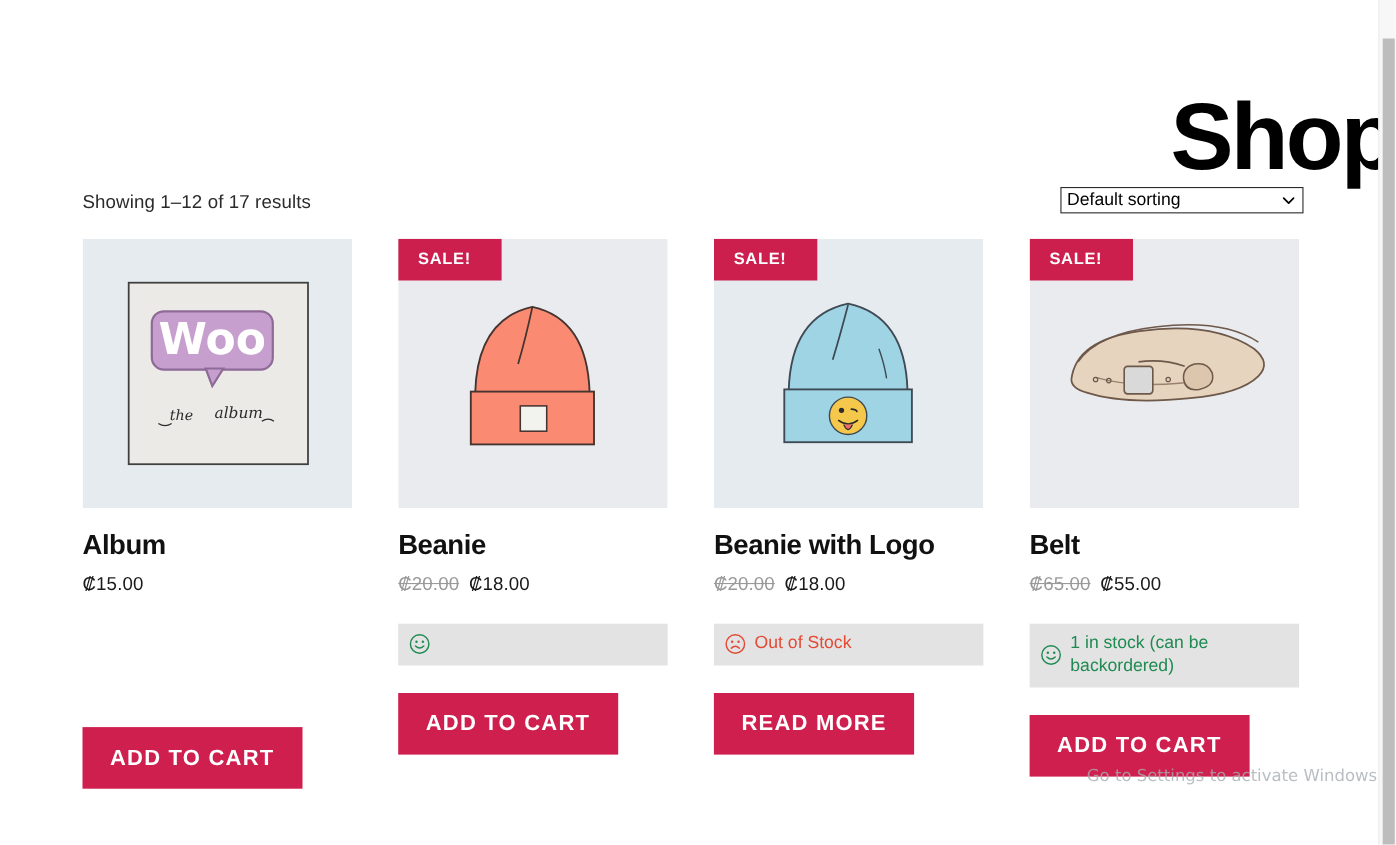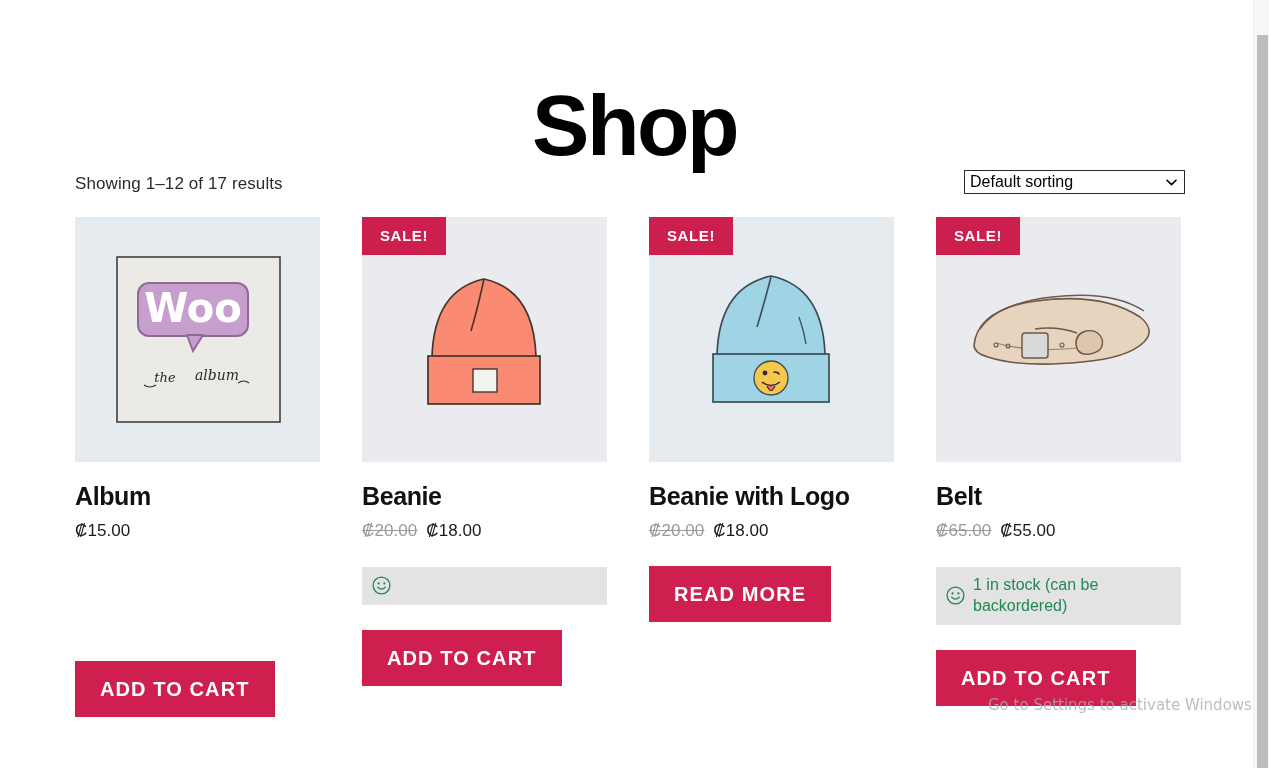--- a/index.html
+++ b/index.html
@@ -14,21 +14,21 @@
     position: relative;
     width: 1269px; height: 768px;
     background: #ffffff;
     overflow: hidden;
   }
 
   
   .page-title {
     position: absolute;
     top: 24px; left: 0; right: 0;
-    text-align: center;
+    text-align: right;
     font-size: 86px;
     line-height: 1;
     font-weight: 700;
     letter-spacing: -2.5px;
     color: #000000;
   }
 
   
   .result-bar {
     position: absolute;
@@ -95,21 +95,21 @@
   .thumb svg { display: block; width: 245px; height: 245px; }
 
   .sale-badge {
     position: absolute;
     top: 0; left: 0;
     background: #cc1f4d;
     color: #ffffff;
     font-size: 15px;
     font-weight: 700;
     letter-spacing: .6px;
-    padding: 11px 18px 12px 18px;
+    padding: 11px 28px 12px 18px;
     line-height: 1;
     z-index: 3;
   }
 
   .title {
     margin-top: 20px;
     font-size: 25px;
     font-weight: 700;
     letter-spacing: -.4px;
     color: #111111;
@@ -284,20 +284,31 @@
           <path d="M125 155 q4 0 5 2" stroke="#2c2c2c" stroke-width="1.6" fill="none" stroke-linecap="round"></path>
           <path d="M113 165 q9 7 18 0" fill="none" stroke="#2c2c2c" stroke-width="1.5"></path>
           <path d="M118 169 q4 9 8 0" fill="#ef6a6a" stroke="#2c2c2c" stroke-width="1.1"></path>
         </svg>
       </div>
       <div class="title">Beanie with Logo</div>
       <div class="price">
         <span class="old">₡20.00</span>
         <span class="cur">₡18.00</span>
       </div>
+      <div class="stock out">
+        <span class="face">
+          <svg viewBox="0 0 19 19">
+              <circle cx="9.5" cy="9.5" r="8.4" fill="none" stroke="#e24a34" stroke-width="1.3"></circle>
+              <circle cx="6.6" cy="7.4" r="1.1" fill="#e24a34"></circle>
+              <circle cx="12.4" cy="7.4" r="1.1" fill="#e24a34"></circle>
+              <path d="M5.9 13.2 q3.6 -3.6 7.2 0" fill="none" stroke="#e24a34" stroke-width="1.3" stroke-linecap="round"></path>
+            </svg>
+        </span>
+        <span class="txt">Out of Stock</span>
+      </div>
       <button class="btn">READ MORE</button>
     </div>
 
     <div class="card c4">
       <div class="thumb">
         <div class="sale-badge">SALE!</div>
         <svg viewBox="0 0 245 245">
           <rect width="245" height="245" fill="#e9ebee"></rect>
           <path d="M38 128 q4 -36 62 -44 q66 -9 104 16 q16 13 4 25 q-16 16 -62 20 q-60 6 -94 -5 q-14 -4 -14 -12 z" fill="#e7d4be" stroke="#6d584a" stroke-width="1.6"></path>
           <path d="M44 112 q18 -26 72 -32 q60 -7 92 14" fill="none" stroke="#6d584a" stroke-width="1.4"></path>

